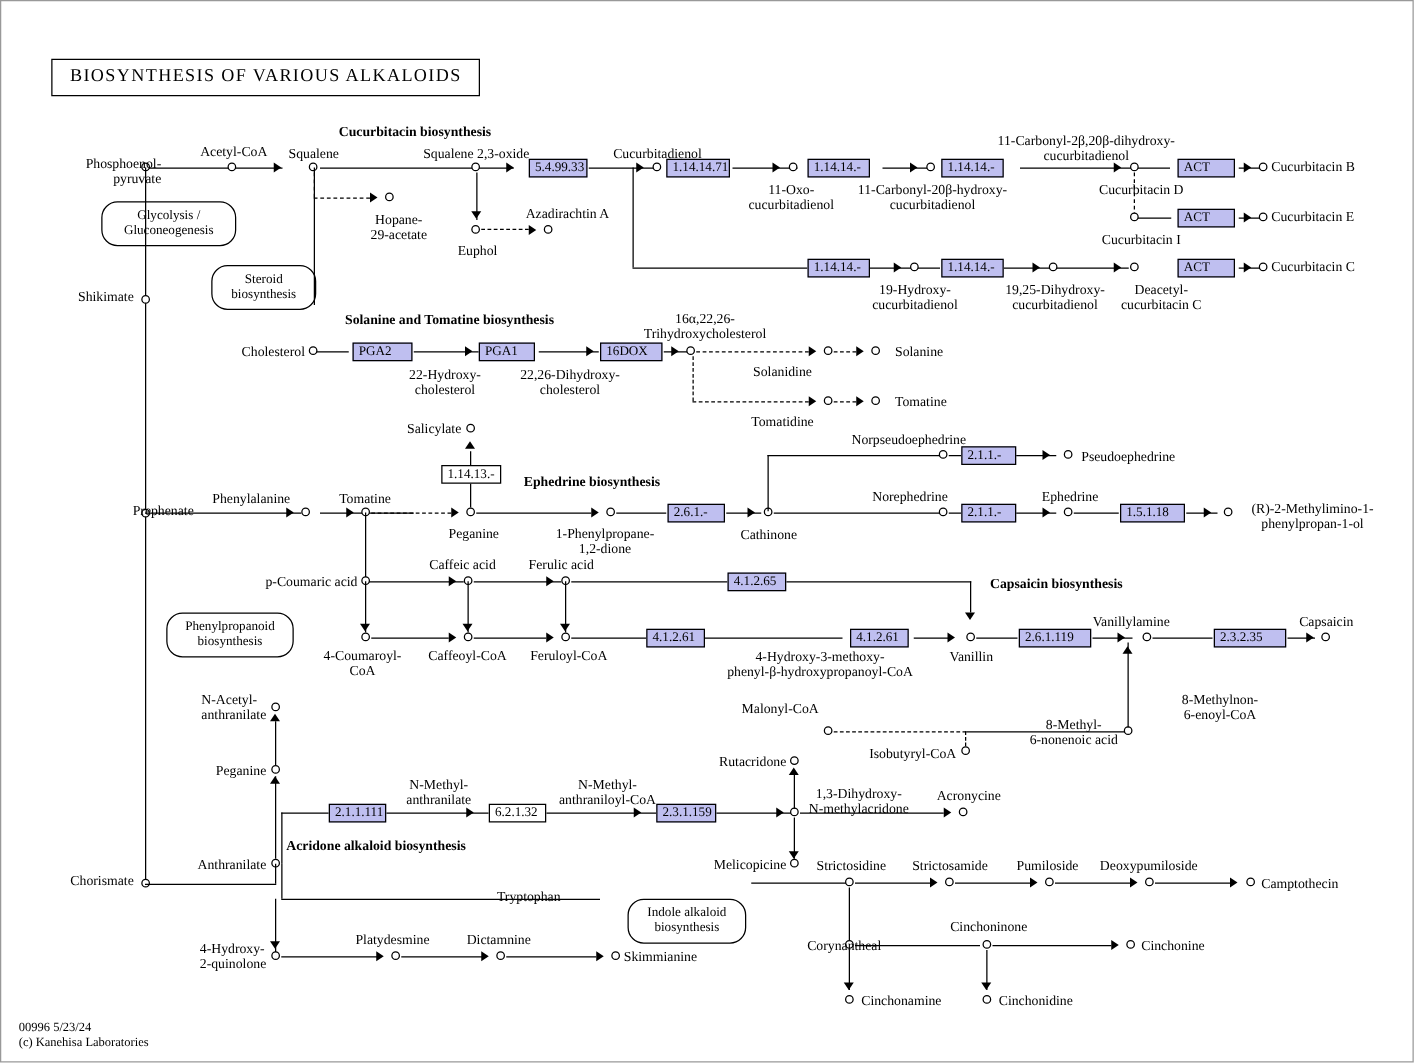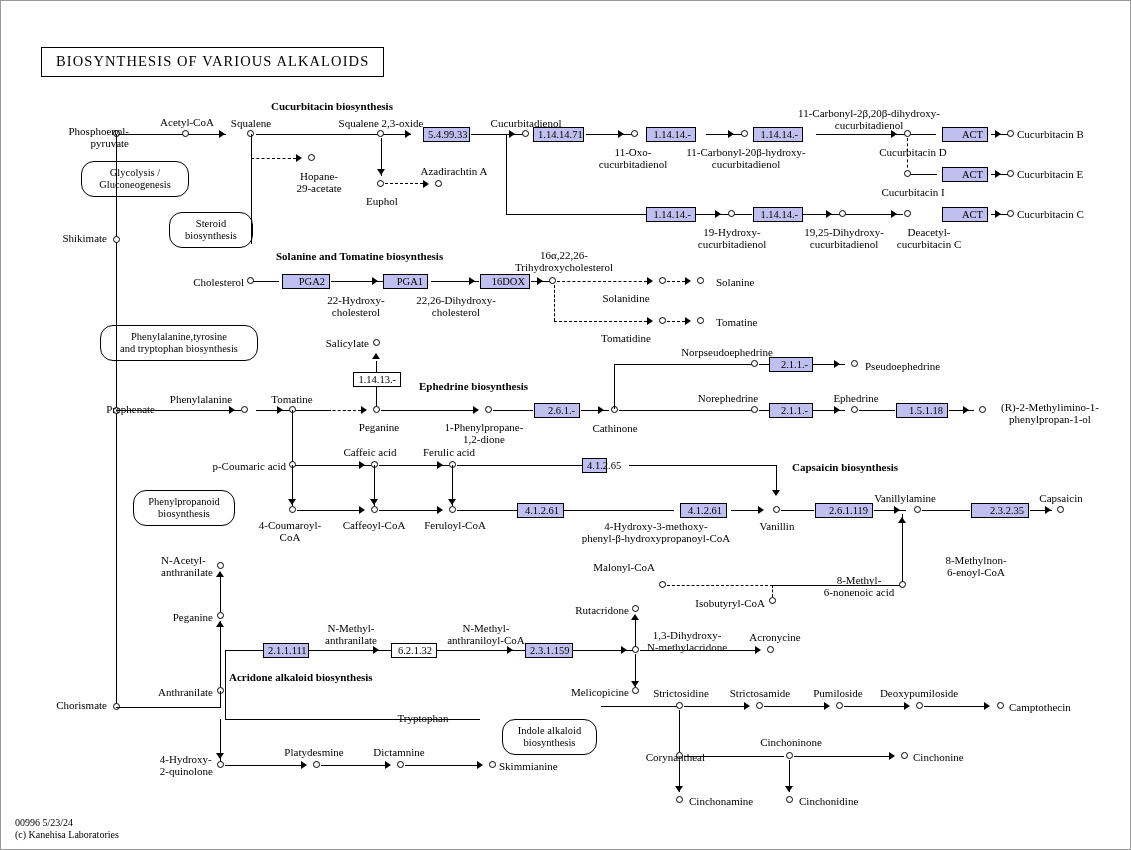--- a/index.html
+++ b/index.html
@@ -39,21 +39,21 @@
   .tx.r{transform:translateX(-100%);text-align:left;}
   .bold{font-weight:bold;}
   
   .ec{
     position:absolute;
     background:#bfbff0;
     border:1px solid #000;
     font-size:10.5px;
     line-height:13px;
     height:15px;
-    text-align:right;
+    text-align:left;
     color:#000;
     white-space:nowrap;
     padding:0 4px;
     box-sizing:border-box;
     font-family:"Liberation Serif", serif;
   }
   .ec.white{background:#ffffff;}
   
   .maplink{
     position:absolute;
@@ -126,22 +126,20 @@
   <div class="tx bold" style="left:270px;top:99px;">Cucurbitacin biosynthesis</div>
   <div class="tx bold" style="left:275px;top:249px;">Solanine and Tomatine biosynthesis</div>
   <div class="tx bold" style="left:418px;top:379px;">Ephedrine biosynthesis</div>
   <div class="tx bold" style="left:791px;top:460px;">Capsaicin biosynthesis</div>
   <div class="tx bold" style="left:228px;top:670px;">Acridone alkaloid biosynthesis</div>
 
   <div class="maplink" style="left:80px;top:160px;width:108px;">Glycolysis /
 Gluconeogenesis</div>
   <div class="maplink" style="left:168px;top:211px;width:84px;">Steroid
 biosynthesis</div>
-  <div class="maplink" style="left:99px;top:324px;width:158px;">Phenylalanine,tyrosine
-and tryptophan biosynthesis</div>
   <div class="maplink" style="left:132px;top:489px;width:102px;">Phenylpropanoid
 biosynthesis</div>
   <div class="maplink" style="left:501px;top:718px;width:95px;">Indole alkaloid
 biosynthesis</div>
 
   <div class="ln h" style="left:115px;top:133px;width:110px;"></div>
   <div class="ln h" style="left:255px;top:133px;width:155px;"></div>
   <div class="ln h" style="left:470px;top:133px;width:57px;"></div>
   <div class="ln h" style="left:585px;top:133px;width:52px;"></div>
   <div class="ln h" style="left:705px;top:133px;width:40px;"></div>
@@ -354,21 +352,21 @@
   <div class="node" style="left:370px;top:460px;"></div>
   <div class="node" style="left:448px;top:460px;"></div>
   <div class="ar" style="left:358px;top:460px;"></div>
   <div class="ar" style="left:436px;top:460px;"></div>
   <div class="tx r" style="left:285px;top:459px;">p-Coumaric acid</div>
   <div class="tx c" style="left:369px;top:445px;">Caffeic acid</div>
   <div class="tx c" style="left:448px;top:445px;">Ferulic acid</div>
 
   <div class="ln h" style="left:456px;top:464px;width:125px;"></div>
   <div class="ln h" style="left:628px;top:464px;width:148px;"></div>
-  <div class="ec" style="left:581px;top:457px;width:25px;">4.1.2.65</div>
+  <div class="ec" style="left:581px;top:457px;width:47px;">4.1.2.65</div>
   <div class="ln v" style="left:775px;top:464px;height:25px;"></div>
   <div class="ar dn" style="left:771px;top:489px;"></div>
 
   <div class="ln v" style="left:291px;top:464px;height:41px;"></div>
   <div class="ln v" style="left:373px;top:464px;height:41px;"></div>
   <div class="ln v" style="left:451px;top:464px;height:41px;"></div>
   <div class="ar dn" style="left:287px;top:498px;"></div>
   <div class="ar dn" style="left:369px;top:498px;"></div>
   <div class="ar dn" style="left:447px;top:498px;"></div>
   <div class="node" style="left:288px;top:505px;"></div>

